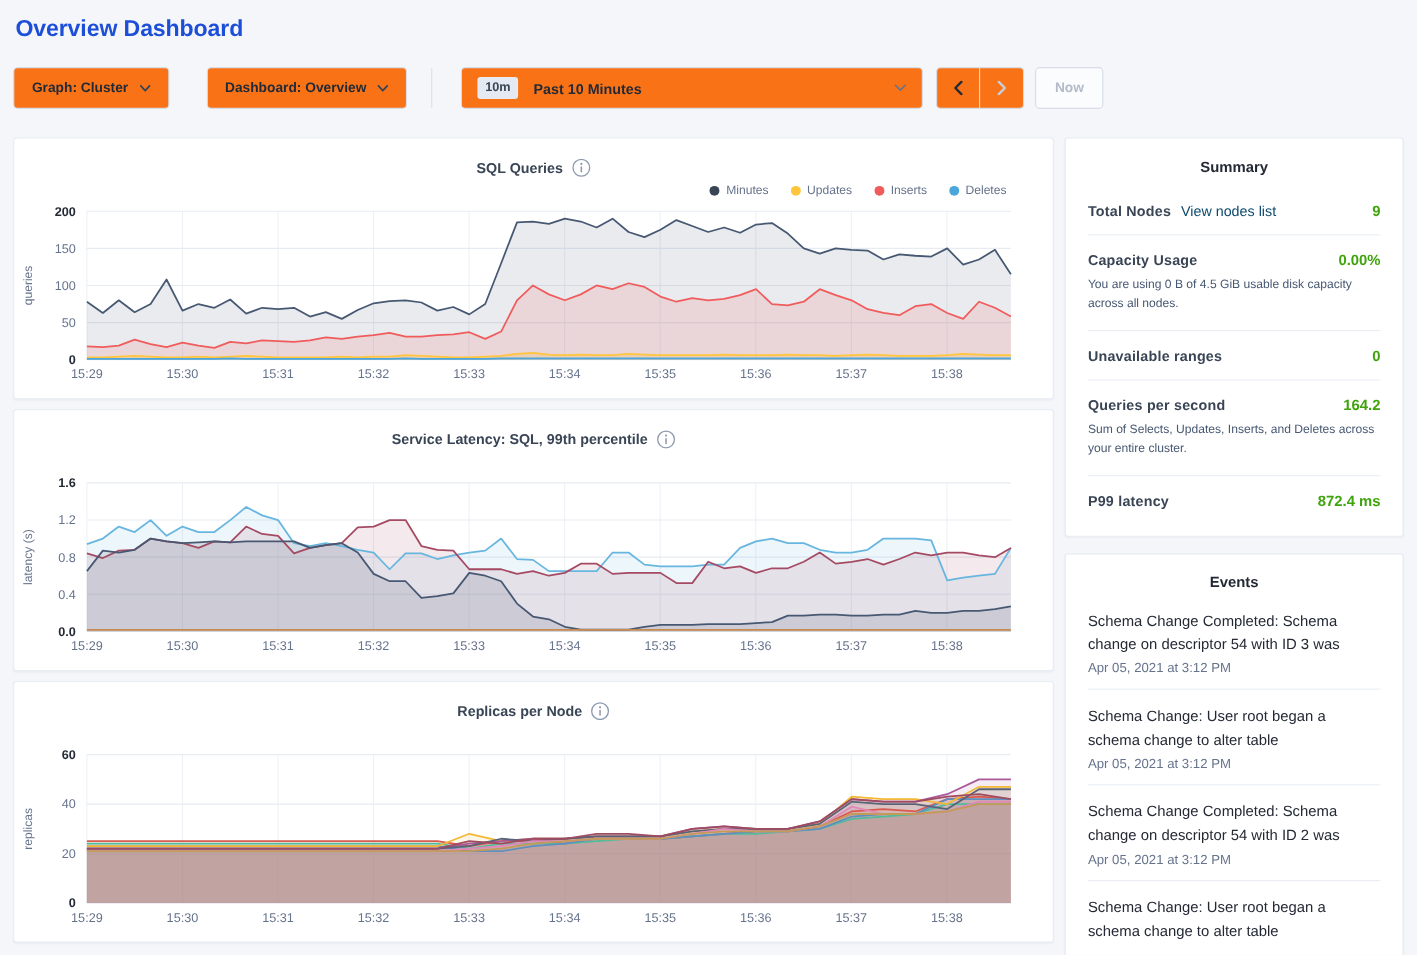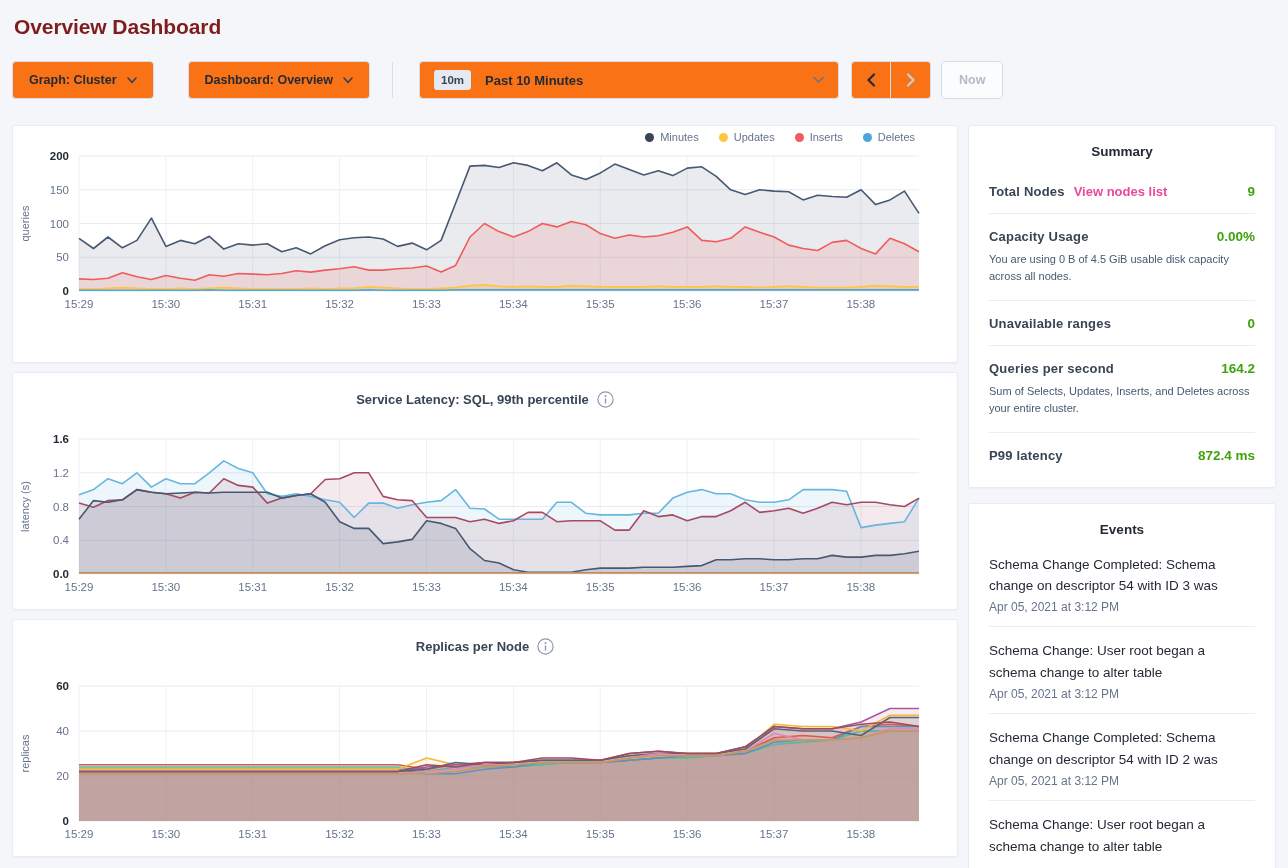--- a/index.html
+++ b/index.html
@@ -4,21 +4,21 @@
 <style>
   * { margin:0; padding:0; box-sizing:border-box; }
   html,body { width:1288px; height:868px; overflow:hidden; }
   body {
     background:#f4f6fa;
     font-family:"Liberation Sans", sans-serif;
     color:#242a35;
   }
   .page { padding:0 12px; }
   h1.page-title {
-    font-size:21px; font-weight:600; color:#7f1d1d;
+    font-size:21px; font-weight:600; color:#1d4ed8;
     padding:15px 0 0 2px; letter-spacing:-0.1px;
   }
   
   .toolbar { display:flex; align-items:center; margin-top:22px; height:38px; }
   .btn {
     display:inline-flex; align-items:center; justify-content:center;
     background:#f97316; border:1px solid #d6dce8; border-radius:4px;
     height:38px; cursor:pointer; font-family:inherit;
     font-size:12.5px; font-weight:700; color:#242a35;
   }
@@ -61,21 +61,21 @@
   .legend-dot { width:9px; height:9px; border-radius:50%; display:inline-block; }
   .info-icon { display:inline-flex; }
   
   .side-title { text-align:center; font-size:13.5px; font-weight:700; color:#242a35; }
   .summary-panel { padding:18px 20px 10px; }
   .summary-rows { margin-top:10px; }
   .srow { padding:15px 0 14px; border-bottom:1px solid #e9edf3; }
   .srow:last-child { border-bottom:none; }
   .srow-top { display:flex; align-items:baseline; }
   .slabel { font-size:13px; font-weight:700; color:#394455; letter-spacing:0.2px; }
-  .slink { font-size:13px; font-weight:700; color:#ec4899; margin-left:9px; cursor:pointer; text-decoration:none; }
+  .slink { font-size:13px; font-weight:400; color:#0c4a6e; margin-left:9px; cursor:pointer; text-decoration:none; }
   .sval { margin-left:auto; font-size:13.5px; font-weight:700; color:#3fa30c; }
   .snote { font-size:11px; color:#475872; line-height:1.58; margin-top:7px; }
   
   .events-panel { padding:18px 20px 10px; }
   .event-list { margin-top:4px; }
   .event-item { padding:13px 0 12px; border-bottom:1px solid #e9edf3; }
   .event-item:last-child { border-bottom:none; }
   .event-text { font-size:13.5px; color:#242a35; line-height:1.62; }
   .event-time { font-size:12px; color:#66738c; margin-top:3px; }
   svg.chart { display:block; }
@@ -131,20 +131,30 @@
       </button>
     </div>
     <button class="btn now-btn">Now</button>
   </div>
 
   <div class="content">
 
     <div class="col-main">
 
       <section class="panel chart-panel">
+        <div class="chart-title-row">
+          <span class="chart-title">SQL Queries</span>
+          <span class="info-icon">
+            <svg width="17" height="17" viewBox="0 0 17 17">
+                <circle cx="8.5" cy="8.5" r="7.6" fill="none" stroke="#8d99b0" stroke-width="1.2"></circle>
+                <circle cx="8.5" cy="5" r="1" fill="#8d99b0"></circle>
+                <rect x="7.8" y="7.2" width="1.4" height="5.6" rx="0.7" fill="#8d99b0"></rect>
+              </svg>
+          </span>
+        </div>
         <div class="legend-strip" id="legend-0">
             <span class="legend-item">
               <span class="legend-dot" style="background: rgb(57, 68, 85);"></span>
               <span>Minutes</span>
             </span>
             <span class="legend-item">
               <span class="legend-dot" style="background: rgb(255, 197, 61);"></span>
               <span>Updates</span>
             </span>
             <span class="legend-item">

